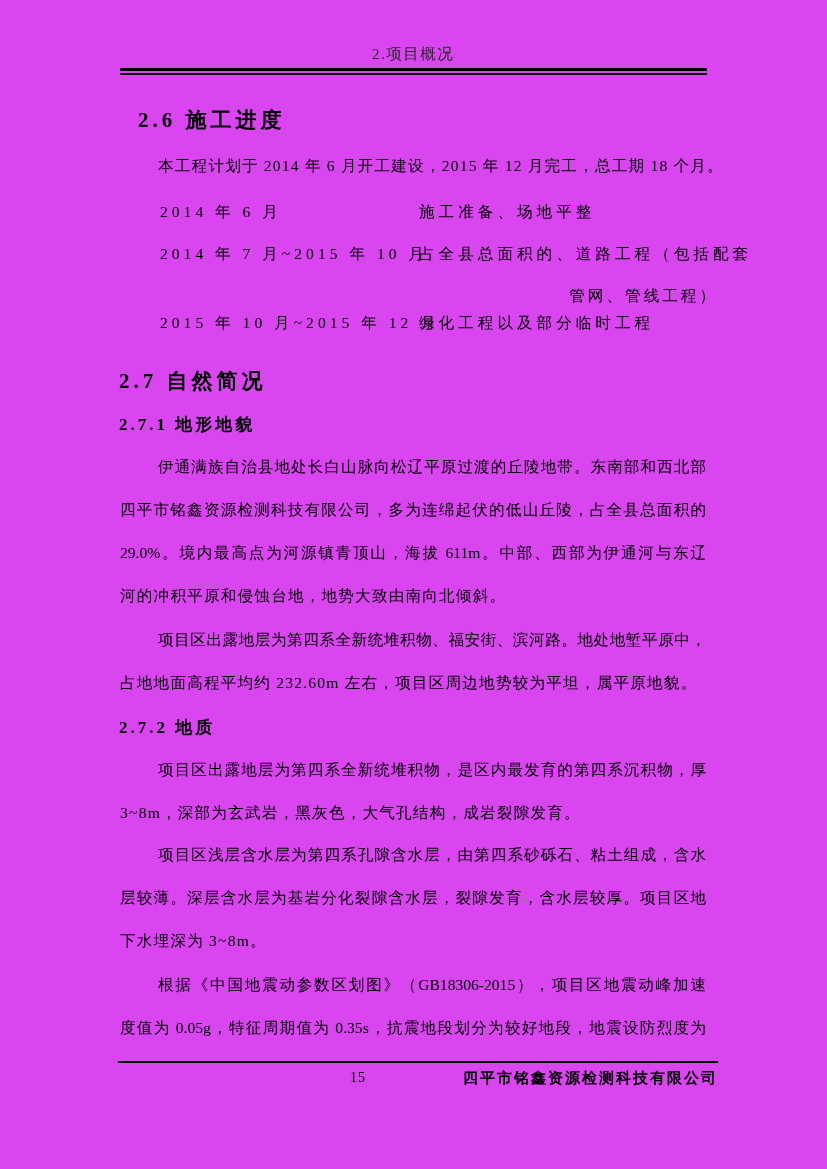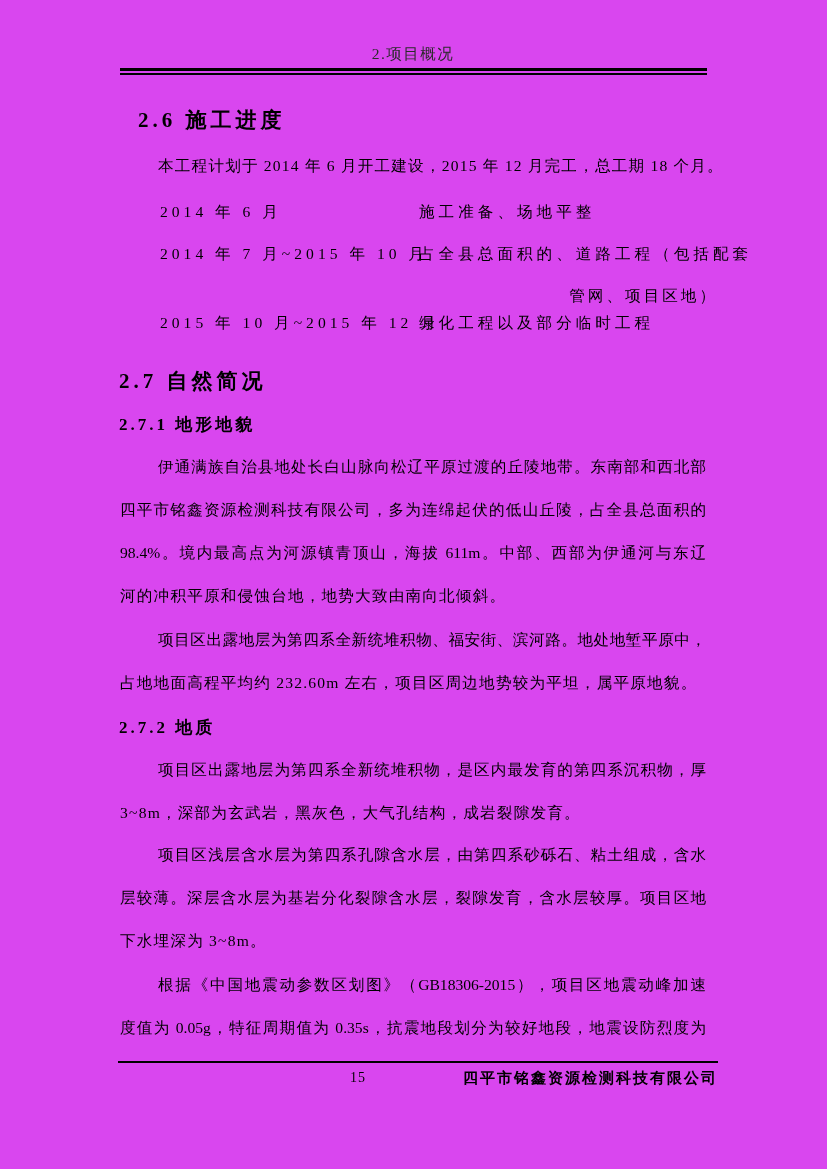--- a/index.html
+++ b/index.html
@@ -99,35 +99,35 @@
   <div class="schedrow pos-row1">
     <span class="period">2014 年 6 月</span>
     <span class="task">施工准备、场地平整</span>
   </div>
 
   <div class="schedrow pos-row2">
     <span class="period">2014 年 7 月~2015 年 10 月</span>
     <span class="task">占全县总面积的、道路工程（包括配套</span>
   </div>
 
-  <div class="line abs pos-cont">管网、项目区地）</div>
+  <div class="line abs pos-cont">管网、管线工程）</div>
 
   <div class="schedrow pos-row3">
     <span class="period">2015 年 10 月~2015 年 12 月</span>
     <span class="task">绿化工程以及部分临时工程</span>
   </div>
 
   <h2 class="h2 pos-h27">2.7 自然简况</h2>
 
   <h3 class="h3 pos-h271">2.7.1 地形地貌</h3>
 
   <div class="para pos-p271a">
     <div class="line j ind">伊通满族自治县地处长白山脉向松辽平原过渡的丘陵地带。东南部和西北部</div>
     <div class="line j">四平市铭鑫资源检测科技有限公司，多为连绵起伏的低山丘陵，占全县总面积的</div>
-    <div class="line j">98.4%。境内最高点为河源镇青顶山，海拔 611m。中部、西部为伊通河与东辽</div>
+    <div class="line j">29.0%。境内最高点为河源镇青顶山，海拔 611m。中部、西部为伊通河与东辽</div>
     <div class="line">河的冲积平原和侵蚀台地，地势大致由南向北倾斜。</div>
   </div>
 
   <div class="para pos-p271b">
     <div class="line j ind">项目区出露地层为第四系全新统堆积物、福安街、滨河路。地处地堑平原中，</div>
     <div class="line">占地地面高程平均约 232.60m 左右，项目区周边地势较为平坦，属平原地貌。</div>
   </div>
 
   <h3 class="h3 pos-h272">2.7.2 地质</h3>
 

